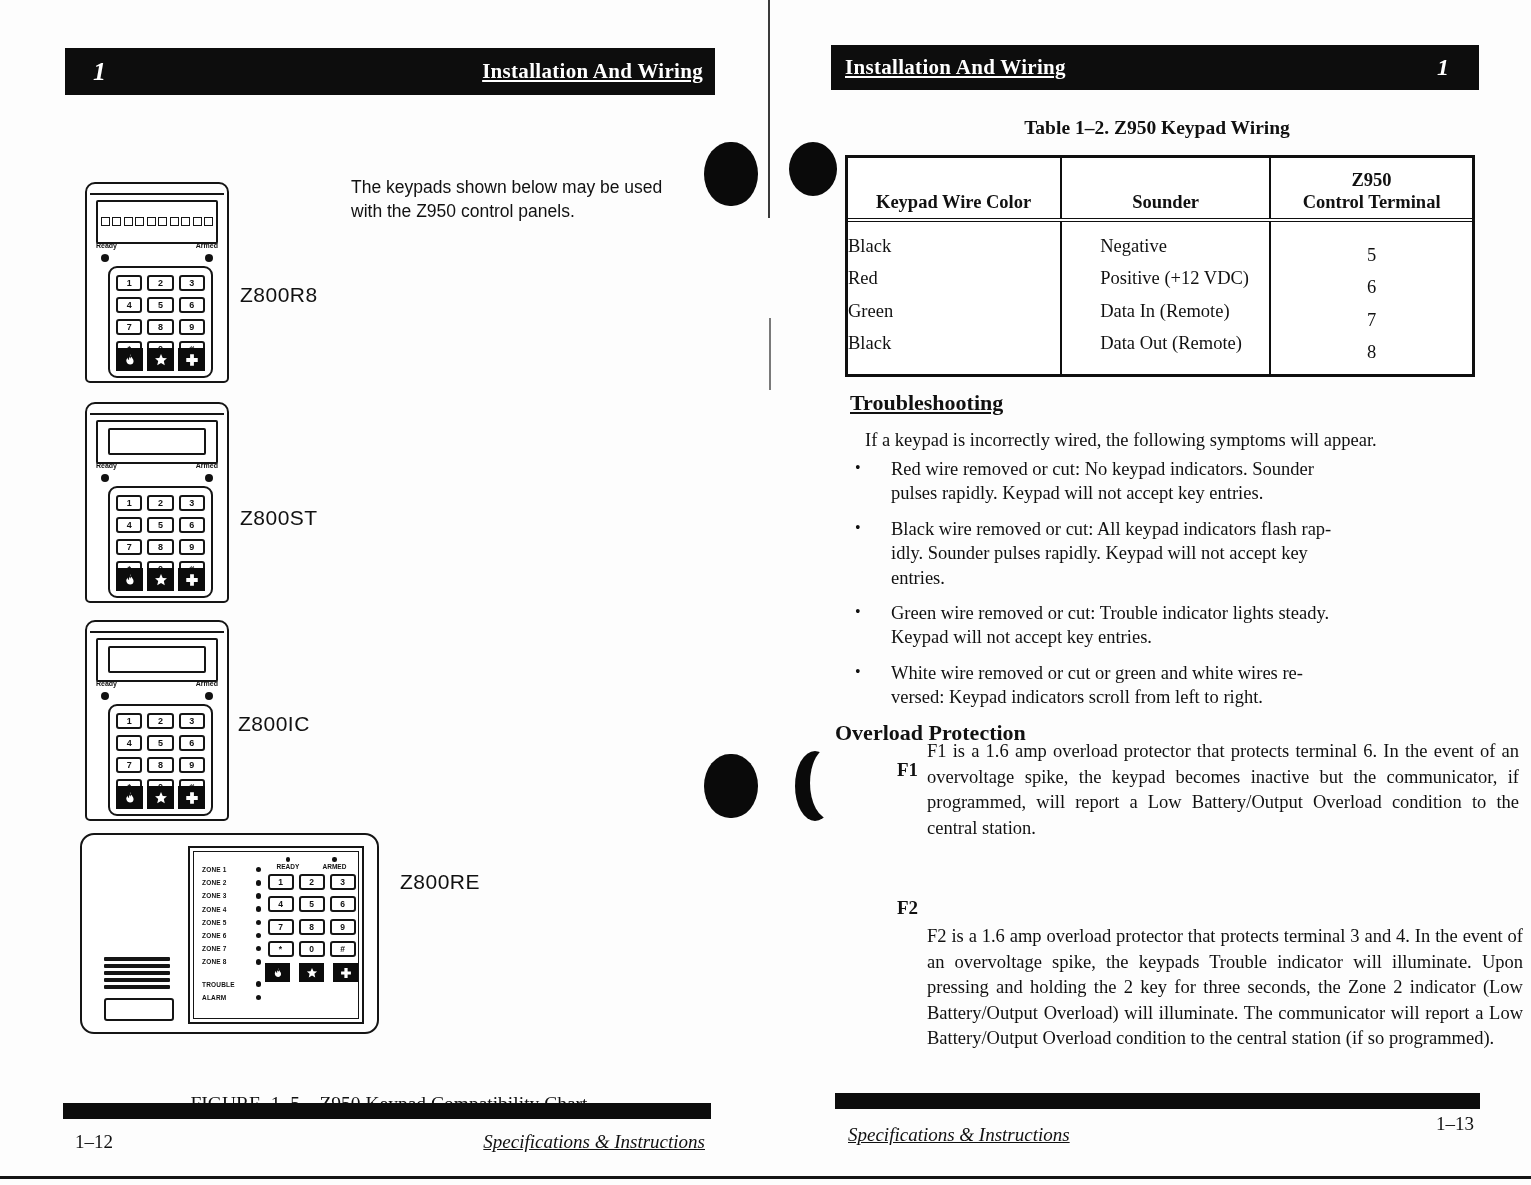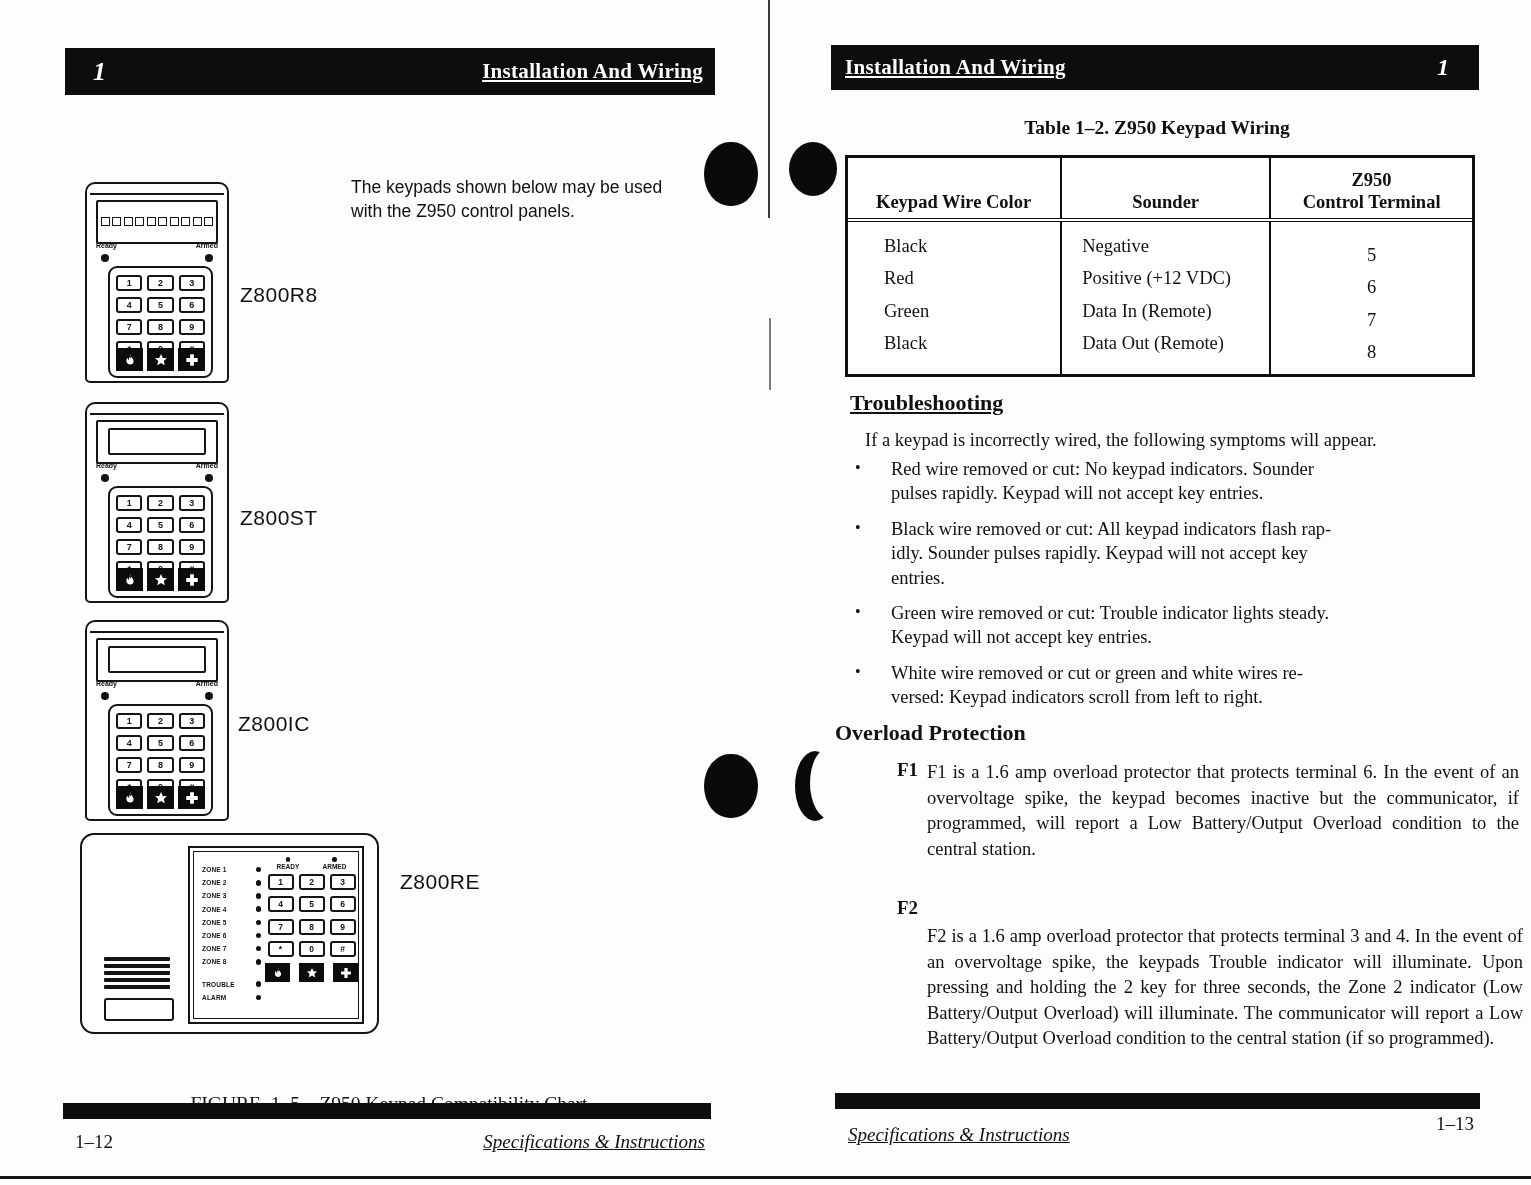--- a/index.html
+++ b/index.html
@@ -72,22 +72,22 @@
   .wt-header{display:grid;grid-template-columns:34% 33.5% 32.5%;border-bottom:4px double #0f0f0f;height:60px;}
   .wt-hcell{display:flex;align-items:flex-end;padding-bottom:5px;font:700 18.5px "Liberation Serif",serif;}
   .wt-hcell:nth-child(1){padding-left:20px;margin-left:8px;}
   .wt-hcell:nth-child(2){justify-content:center;}
   .wt-hcell:nth-child(3){justify-content:center;text-align:center;line-height:1.15;}
   .wt-hcell + .wt-hcell{border-left:2.5px solid #0f0f0f;}
   .wt-body{display:grid;grid-template-columns:34% 33.5% 32.5%;}
   .wt-col{padding:8px 0 14px;}
   .wt-col + .wt-col{border-left:2.5px solid #0f0f0f;}
   .wt-line{height:32.5px;font:18.5px "Liberation Serif",serif;display:flex;align-items:center;}
-  .wt-col-color .wt-line{padding-left:36px;}
-  .wt-col-fn .wt-line{padding-left:20px;}
+  .wt-col-color .wt-line{}
+  .wt-col-fn .wt-line{padding-left:38px;}
   .wt-col-term .wt-line{justify-content:center;transform:translateY(9px);}
 
   
   .h2{position:absolute;font:700 22px "Liberation Serif",serif;}
   .h3{position:absolute;font:700 19px "Liberation Serif",serif;}
   .body-text{position:absolute;font:18.5px "Liberation Serif",serif;line-height:1.32;margin-left:30px;}
   .just{text-align:justify;line-height:1.38;}
   .bullet-row{display:flex;margin-bottom:11px;}
   .bullet-glyph{width:36px;font:16px "Liberation Serif",serif;padding-top:2px;}
   .bullet-text{flex:1;font:18.5px "Liberation Serif",serif;line-height:1.32;white-space:pre-line;}
@@ -462,21 +462,21 @@
       </div>
       <div class="bullet-row">
         <span class="bullet-glyph">•</span>
         <div class="bullet-text">White wire removed or cut or green and white wires re-
 versed:  Keypad indicators scroll from left to right.</div>
       </div>
     </div>
 
   <div class="h2" style="left:835px;top:720px;">Overload Protection</div>
   <div class="h3" style="left:897px;top:759px;">F1</div>
-  <div class="body-text just" style="left:897px;top:760px;width:592px;">F1 is a 1.6 amp overload protector that protects terminal 6.  In the event of an overvoltage spike, the keypad becomes inactive but the communicator, if programmed, will report a Low Battery/Output Overload condition to the central station.</div>
+  <div class="body-text just" style="left:897px;top:739px;width:592px;">F1 is a 1.6 amp overload protector that protects terminal 6.  In the event of an overvoltage spike, the keypad becomes inactive but the communicator, if programmed, will report a Low Battery/Output Overload condition to the central station.</div>
   <div class="h3" style="left:897px;top:897px;">F2</div>
   <div class="body-text just" style="left:897px;top:924px;width:596px;">F2 is a 1.6 amp overload protector that protects terminal 3 and 4.  In the event of an overvoltage spike, the keypads Trouble indicator will illuminate.  Upon pressing and holding the 2 key for three seconds, the Zone 2 indicator (Low Battery/Output Overload) will illuminate.  The communicator will report a Low Battery/Output Overload condition to the central station (if so programmed).</div>
 
   <div class="fbar" style="left:835px;top:1093px;width:645px;height:16px;"></div>
   <div class="abs docname" style="left:848px;top:1124px;">Specifications &amp; Instructions</div>
   <div class="abs pgnum" style="left:1384px;top:1113px;width:90px;text-align:right;">1–13</div>
 
   <div class="divider" style="left:768px;top:0;width:2px;height:218px;"></div>
   <div class="divider" style="left:769px;top:318px;width:1.5px;height:72px;background:#7a7a7a;"></div>
   <div class="blob lens" style="left:704px;top:142px;width:54px;height:64px;"></div>

